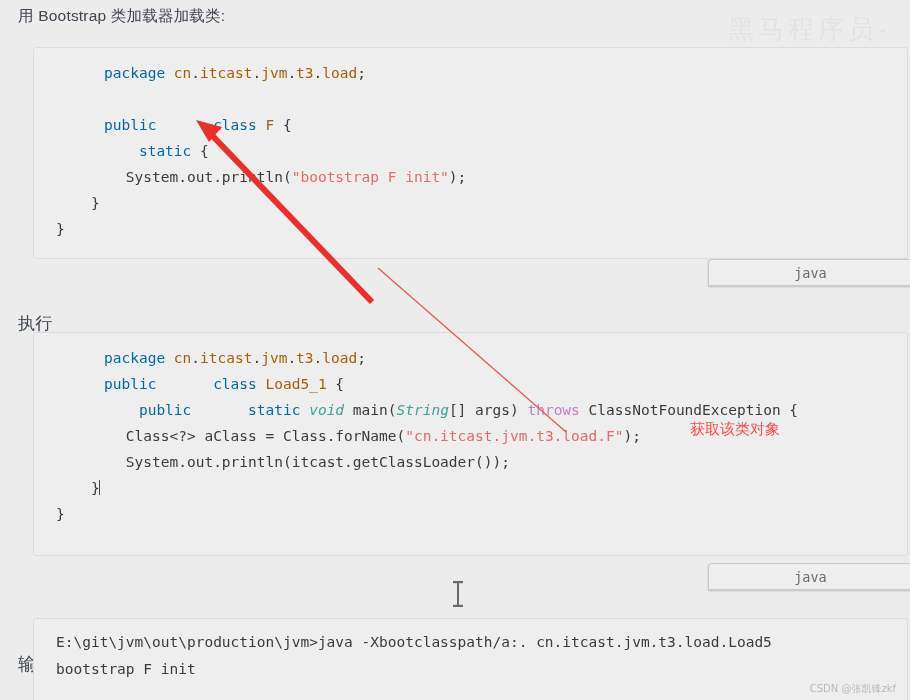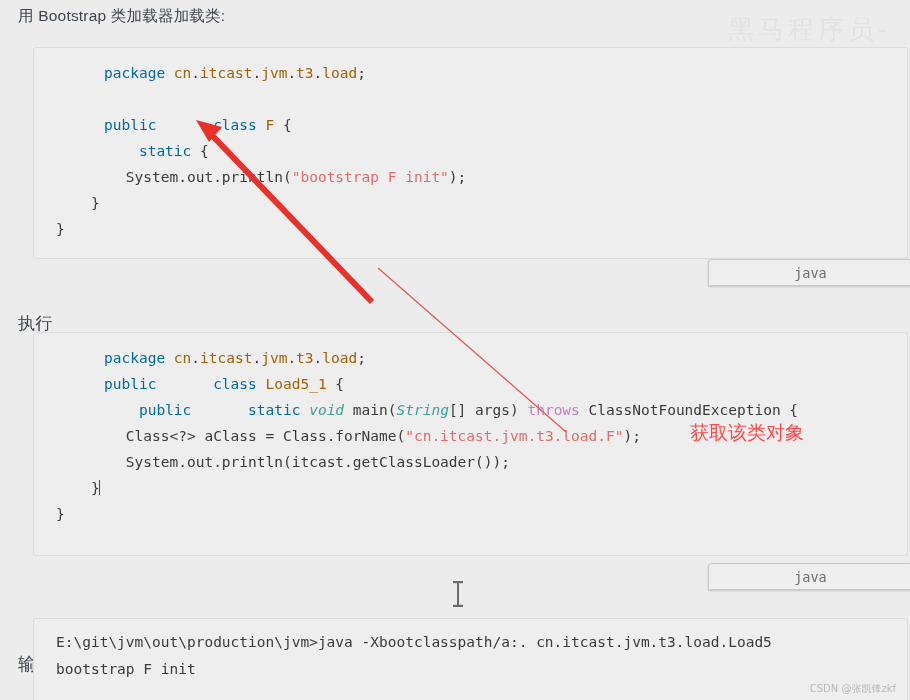--- a/index.html
+++ b/index.html
@@ -78,21 +78,21 @@
     line-height:27px;
     box-sizing:border-box;
   }
   #lang-badge-1{left:708px;top:259px;}
   #lang-badge-2{left:708px;top:563px;}
 
   
   .annot{
     position:absolute;
     color:#fa4a4a;
-    font-size:19px;
+    font-size:15px;
     font-family:"Liberation Sans","DejaVu Sans",sans-serif;
     white-space:nowrap;
     font-weight:400;
   }
   #annot-1{left:690px;top:420px;}
   #annot-2{left:398px;top:477px;}
 
   
   svg.overlay{
     position:absolute;left:0;top:0;width:910px;height:700px;

